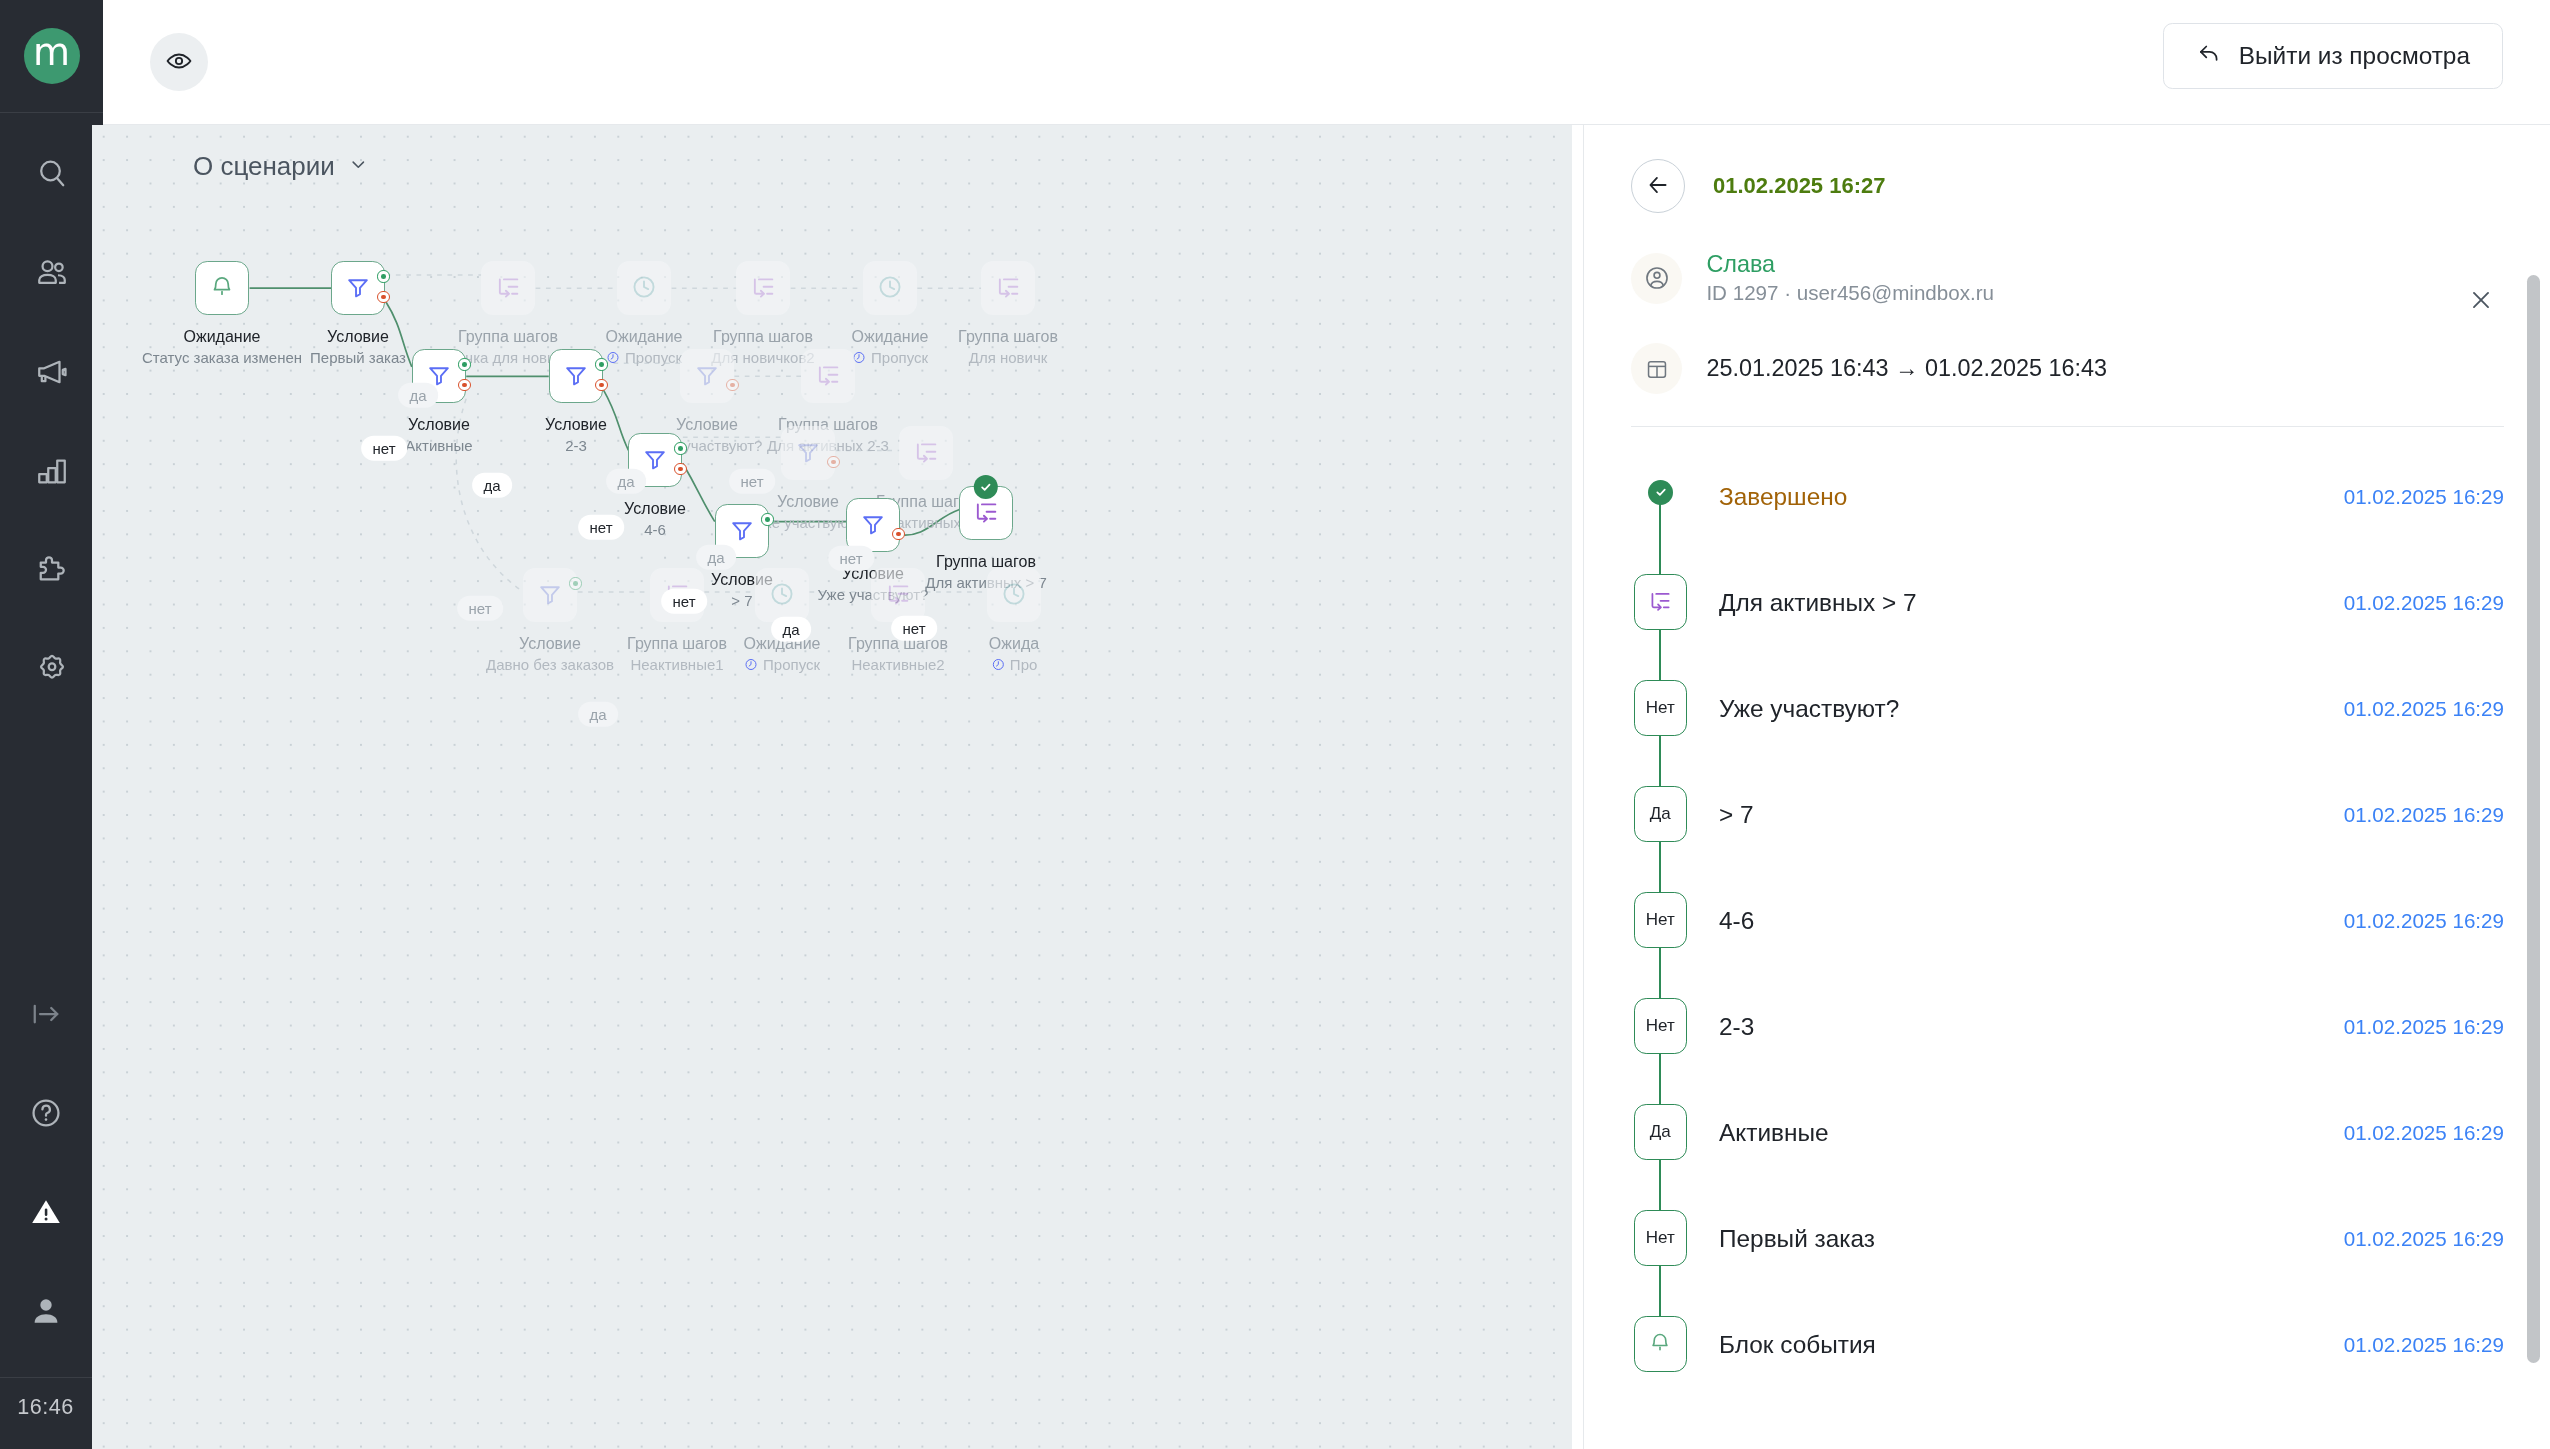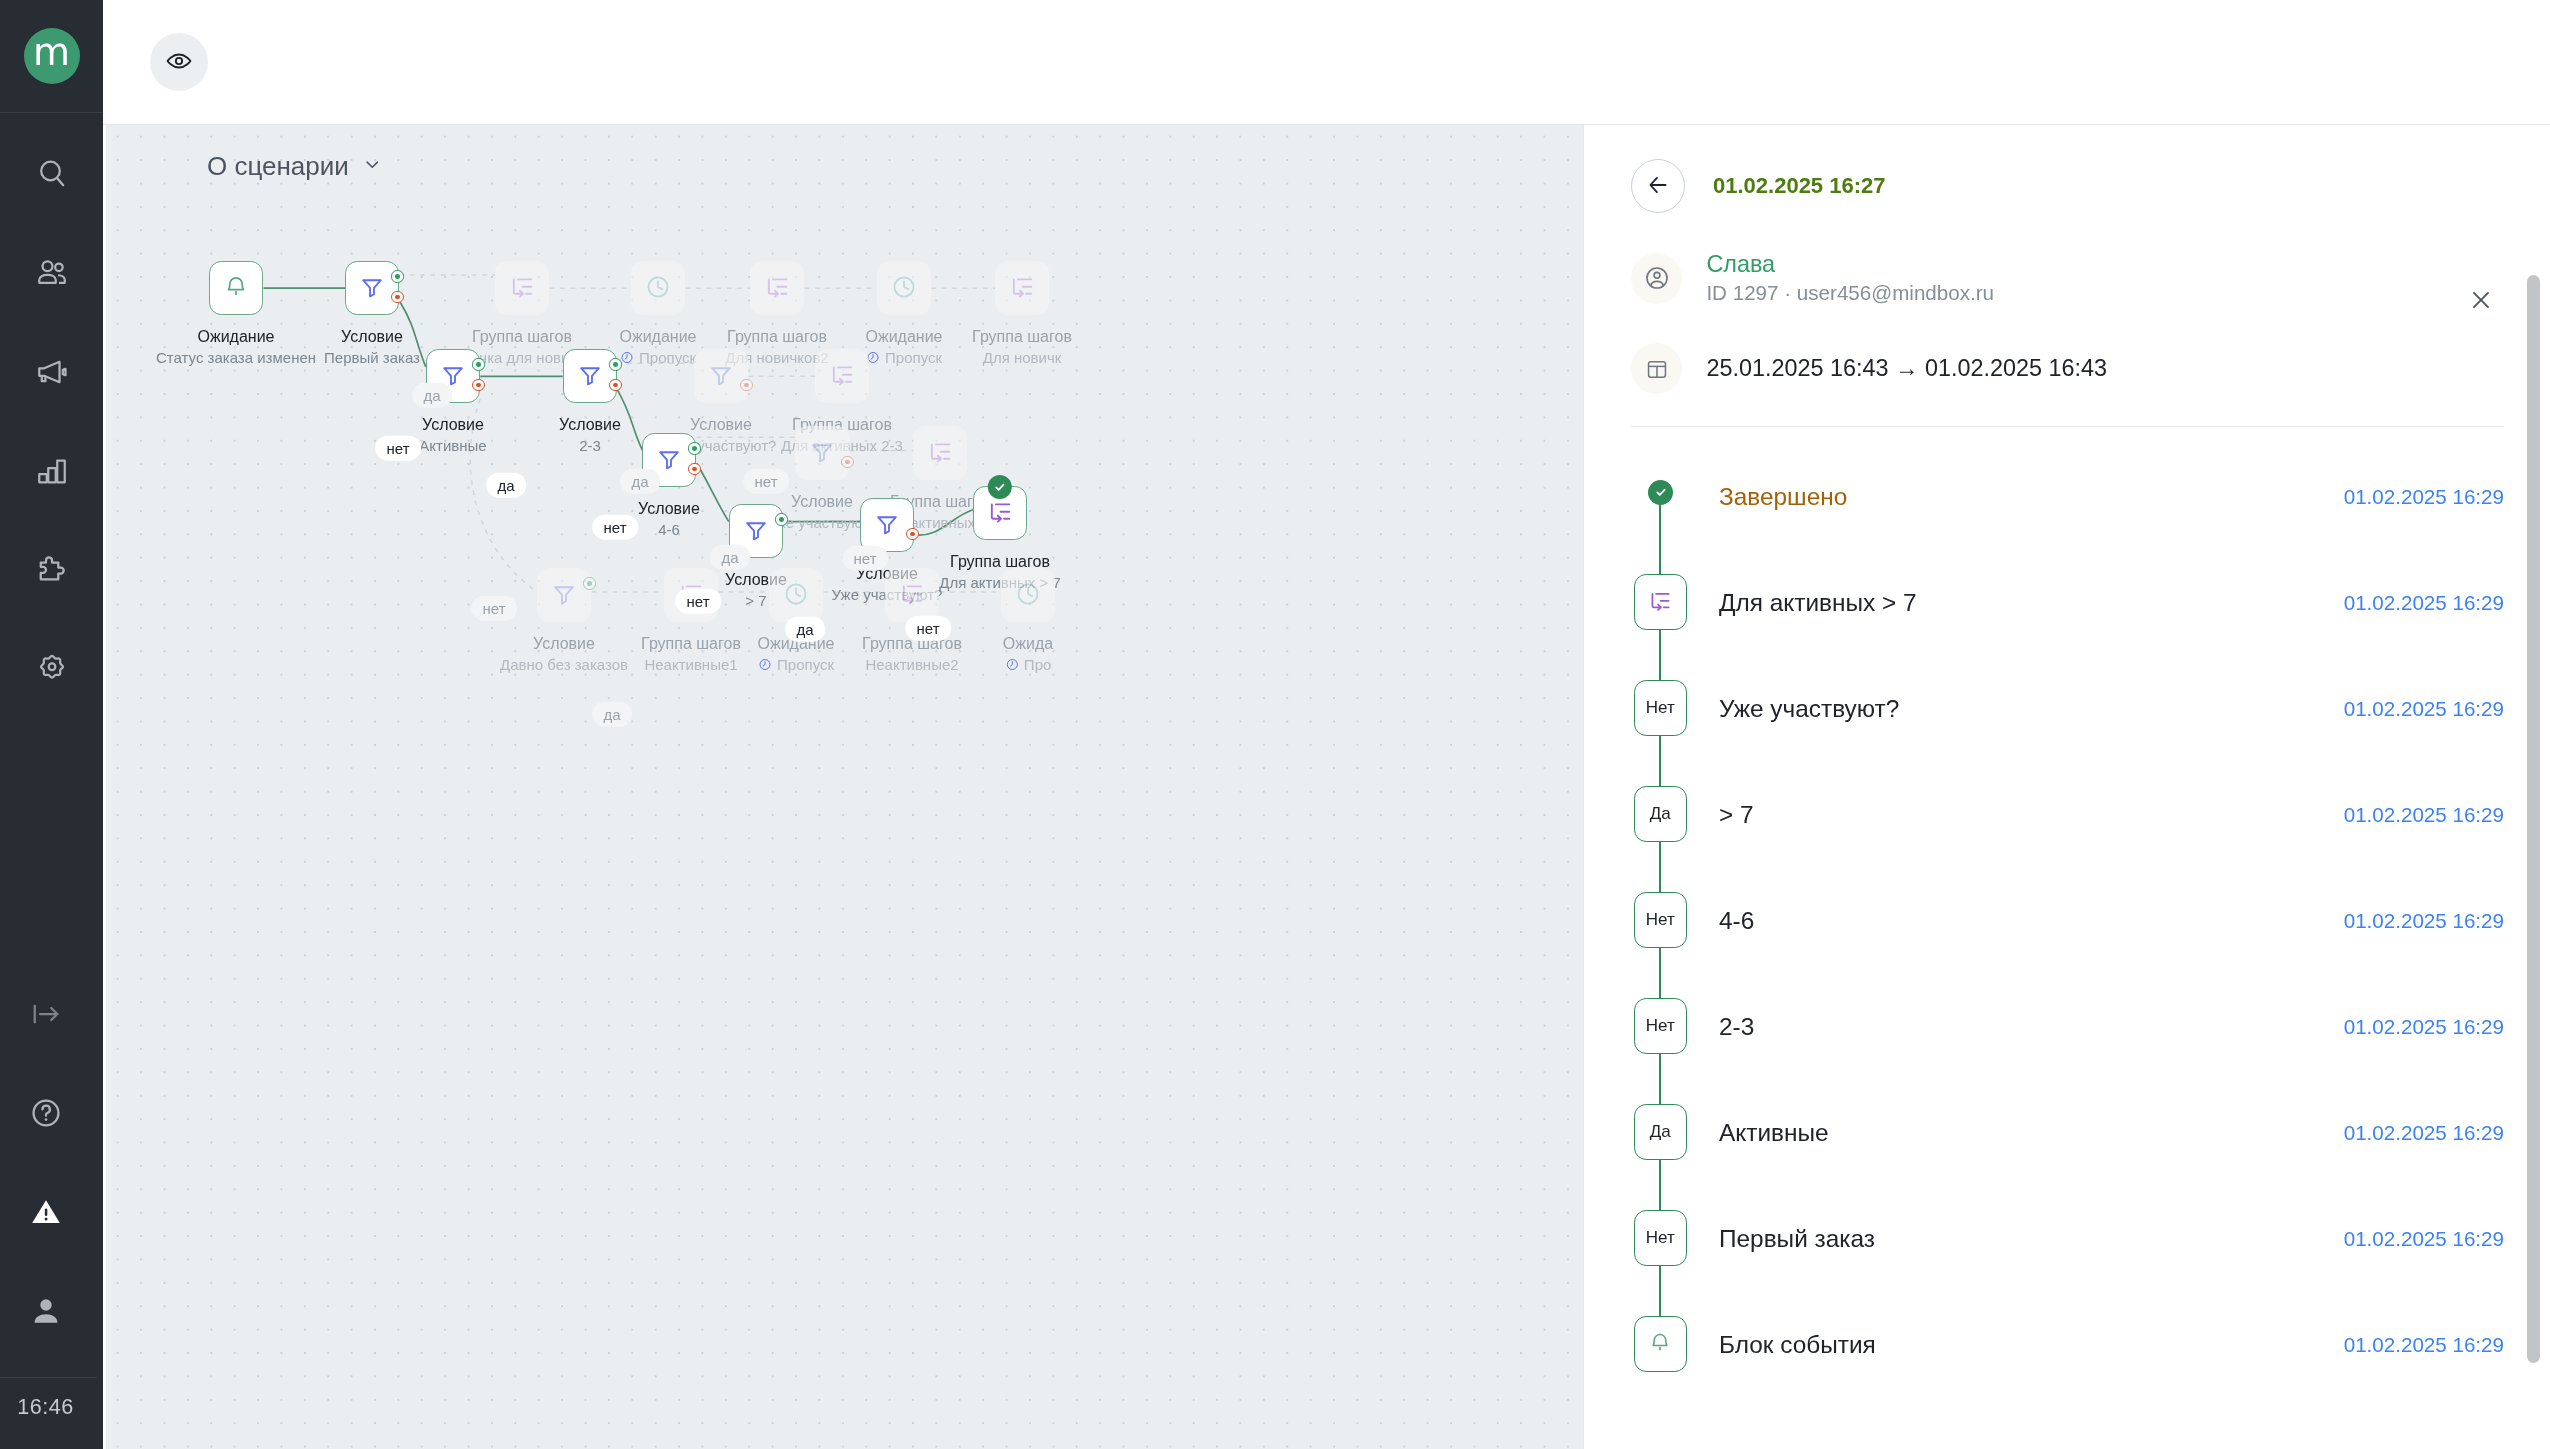--- a/index.html
+++ b/index.html
@@ -73,21 +73,21 @@
     height: 66px; padding: 0 32px;
     border: 0.9px solid #dfe3e8; border-radius: 9.4px;
     background: #fff; cursor: pointer;
     display: flex; align-items: center; gap: 17px;
     font-size: 24.4px; color: #20242a;
     font-family: "Liberation Sans", sans-serif;
   }
 
   
   #canvas {
-    position: absolute; left: 106px; top: 125px;
+    position: absolute; left: 92px; top: 125px;
     width: 1480px; height: 1325px;
     background-color: #eaeef0;
     background-image: radial-gradient(#c9d1d6 1.2px, transparent 1.2px);
     background-size: 23.4px 23.4px;
     overflow: hidden;
   }
   #scenario-toggle {
     position: absolute; left: 101px; top: 26px;
     display: flex; align-items: center; gap: 13px;
     font-size: 26px; color: #4b5560; cursor: pointer;
@@ -331,20 +331,29 @@
 
   <div id="header">
     <div id="eye-btn">
       <span>
         <svg width="28" height="28" viewBox="0 0 24 24" fill="none" stroke="#20242a" stroke-width="1.6">
           <path d="M2.2 12S6 6.4 12 6.4 21.8 12 21.8 12 18 17.6 12 17.6 2.2 12 2.2 12z" stroke-linejoin="round"></path>
           <circle cx="12" cy="12" r="2.7"></circle>
         </svg>
       </span>
     </div>
+    <button id="exit-btn">
+      <span>
+        <svg width="26" height="26" viewBox="0 0 24 24" fill="none" stroke="#20242a" stroke-width="1.6">
+          <polyline points="9.5,6 4.5,11 9.5,16" stroke-linecap="round" stroke-linejoin="round"></polyline>
+          <path d="M4.5 11h8.2a6.3 6.3 0 0 1 6.3 6.3v1" stroke-linecap="round"></path>
+        </svg>
+      </span>
+      <span>Выйти из просмотра</span>
+    </button>
   </div>
 
   <div id="canvas">
     <div id="scenario-toggle">
       <span>О сценарии</span>
       <span>
         <svg width="20.6" height="20.6" viewBox="0 0 24 24" fill="none" stroke="#4b5560" stroke-width="1.8">
           <polyline points="6,9.5 12,15.5 18,9.5" stroke-linecap="round" stroke-linejoin="round"></polyline>
         </svg>
       </span>

